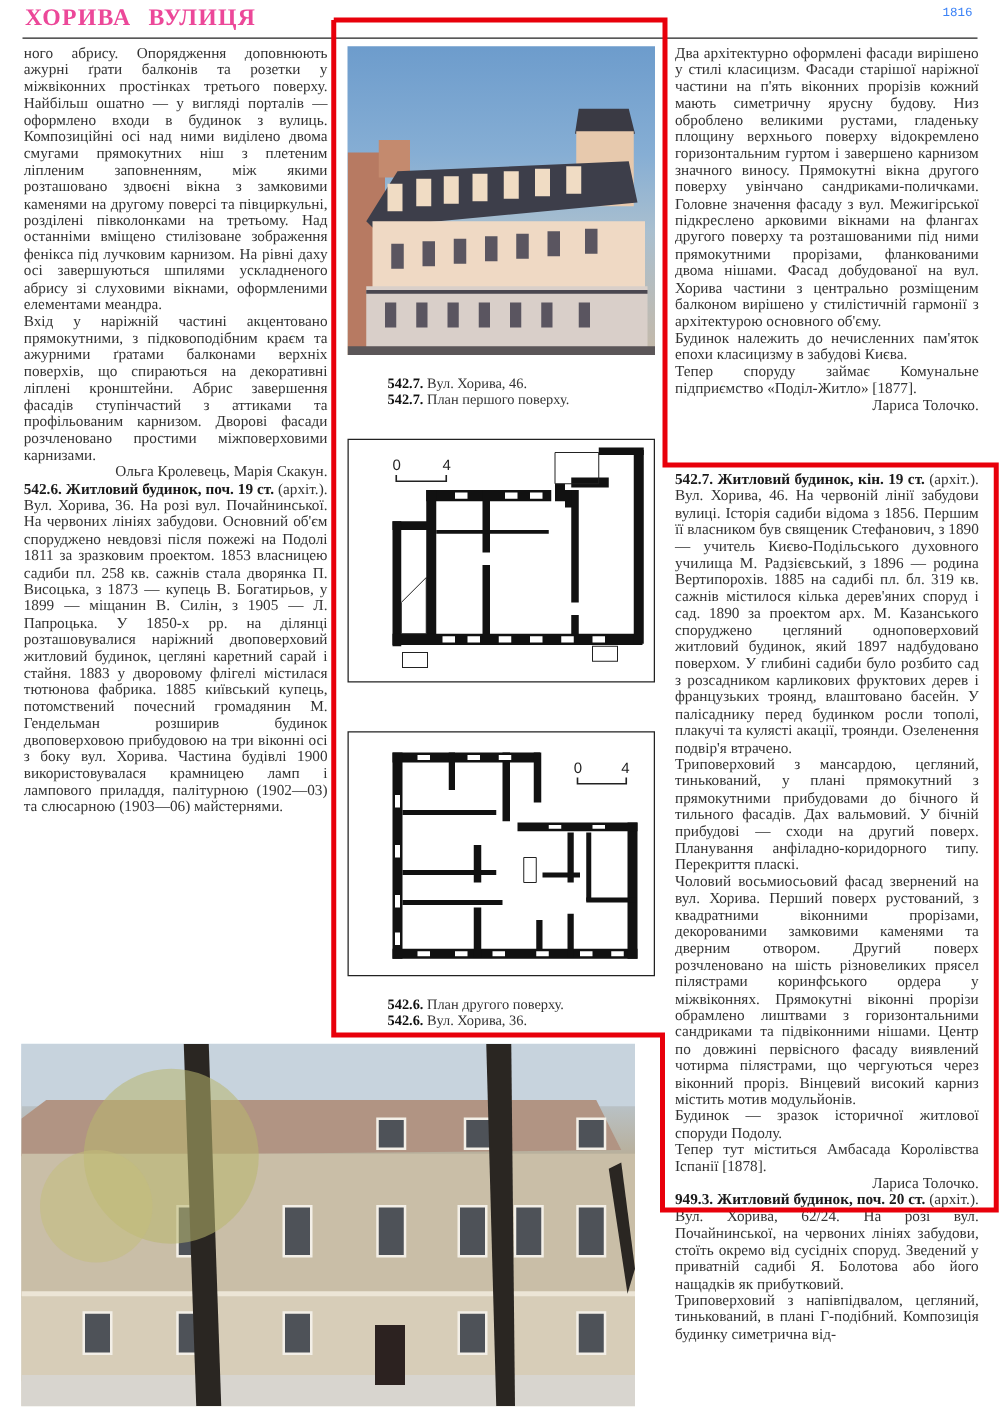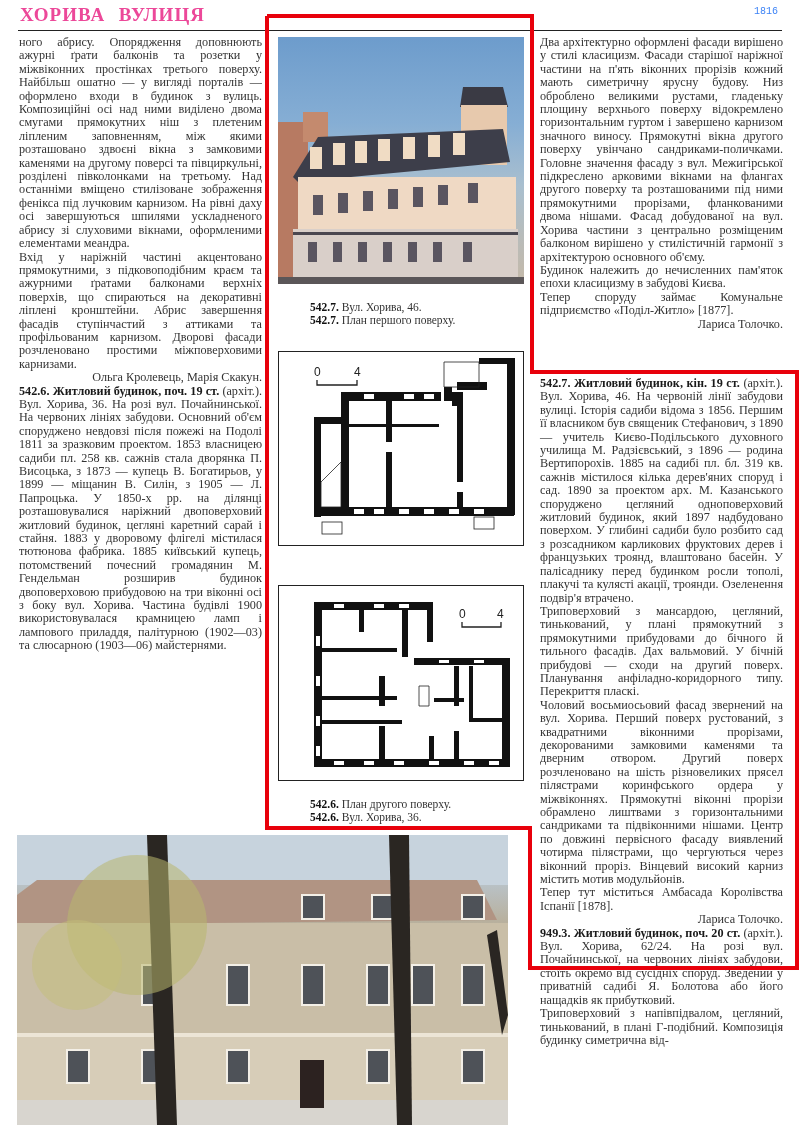--- a/index.html
+++ b/index.html
@@ -255,20 +255,21 @@
   <p>Будинок належить до нечисленних пам'яток епохи класицизму в забудові Києва.</p>
   <p>Тепер споруду займає Комунальне підприємство «Поділ-Житло» [1877].</p>
   <span class="author">Лариса Толочко.</span>
 </div>
 
 <div class="col col-right-lower">
   <p><span class="entry-head">542.7. Житловий будинок, кін. 19 ст.</span>
      <span>(архіт.). Вул. Хорива, 46. На червоній лінії забудови вулиці. Історія садиби відома з 1856. Першим її власником був священик Стефанович, з 1890 — учитель Києво-Подільського духовного училища М. Радзієвський, з 1896 — родина Вертипорохів. 1885 на садибі пл. бл. 319 кв. сажнів містилося кілька дерев'яних споруд і сад. 1890 за проектом арх. М. Казанського споруджено цегляний одноповерховий житловий будинок, який 1897 надбудовано поверхом. У глибині садиби було розбито сад з розсадником карликових фруктових дерев і французьких троянд, влаштовано басейн. У палісаднику перед будинком росли тополі, плакучі та кулясті акації, троянди. Озеленення подвір'я втрачено.</span></p>
   <p>Триповерховий з мансардою, цегляний, тинькований, у плані прямокутний з прямокутними прибудовами до бічного й тильного фасадів. Дах вальмовий. У бічній прибудові — сходи на другий поверх. Планування анфіладно-коридорного типу. Перекриття пласкі.</p>
   <p>Чоловий восьмиосьовий фасад звернений на вул. Хорива. Перший поверх рустований, з квадратними віконними прорізами, декорованими замковими каменями та дверним отвором. Другий поверх розчленовано на шість різновеликих прясел пілястрами коринфського ордера у міжвіконнях. Прямокутні віконні прорізи обрамлено лиштвами з горизонтальними сандриками та підвіконними нішами. Центр по довжині первісного фасаду виявлений чотирма пілястрами, що чергуються через віконний проріз. Вінцевий високий карниз містить мотив модульйонів.</p>
+  <p>Будинок — зразок історичної житлової споруди Подолу.</p>
   <p>Тепер тут міститься Амбасада Королівства Іспанії [1878].</p>
   <span class="author">Лариса Толочко.</span>
   <p><span class="entry-head">949.3. Житловий будинок, поч. 20 ст.</span>
      <span>(архіт.). Вул. Хорива, 62/24. На розі вул. Почайнинської, на червоних лініях забудови, стоїть окремо від сусідніх споруд. Зведений у приватній садибі Я. Болотова або його нащадків як прибутковий.</span></p>
   <p>Триповерховий з напівпідвалом, цегляний, тинькований, в плані Г-подібний. Композиція будинку симетрична від-</p>
 </div>
 
 <svg class="annot" width="800" height="1137" viewBox="0 0 800 1137" style="left:0;top:0;">
   <polyline points="267,16 532,16 532,372 797,372 797,968 530,968 530,828 267,828 267,16" fill="none" stroke="#e8000b" stroke-width="4" stroke-linejoin="miter"></polyline>
 </svg>

